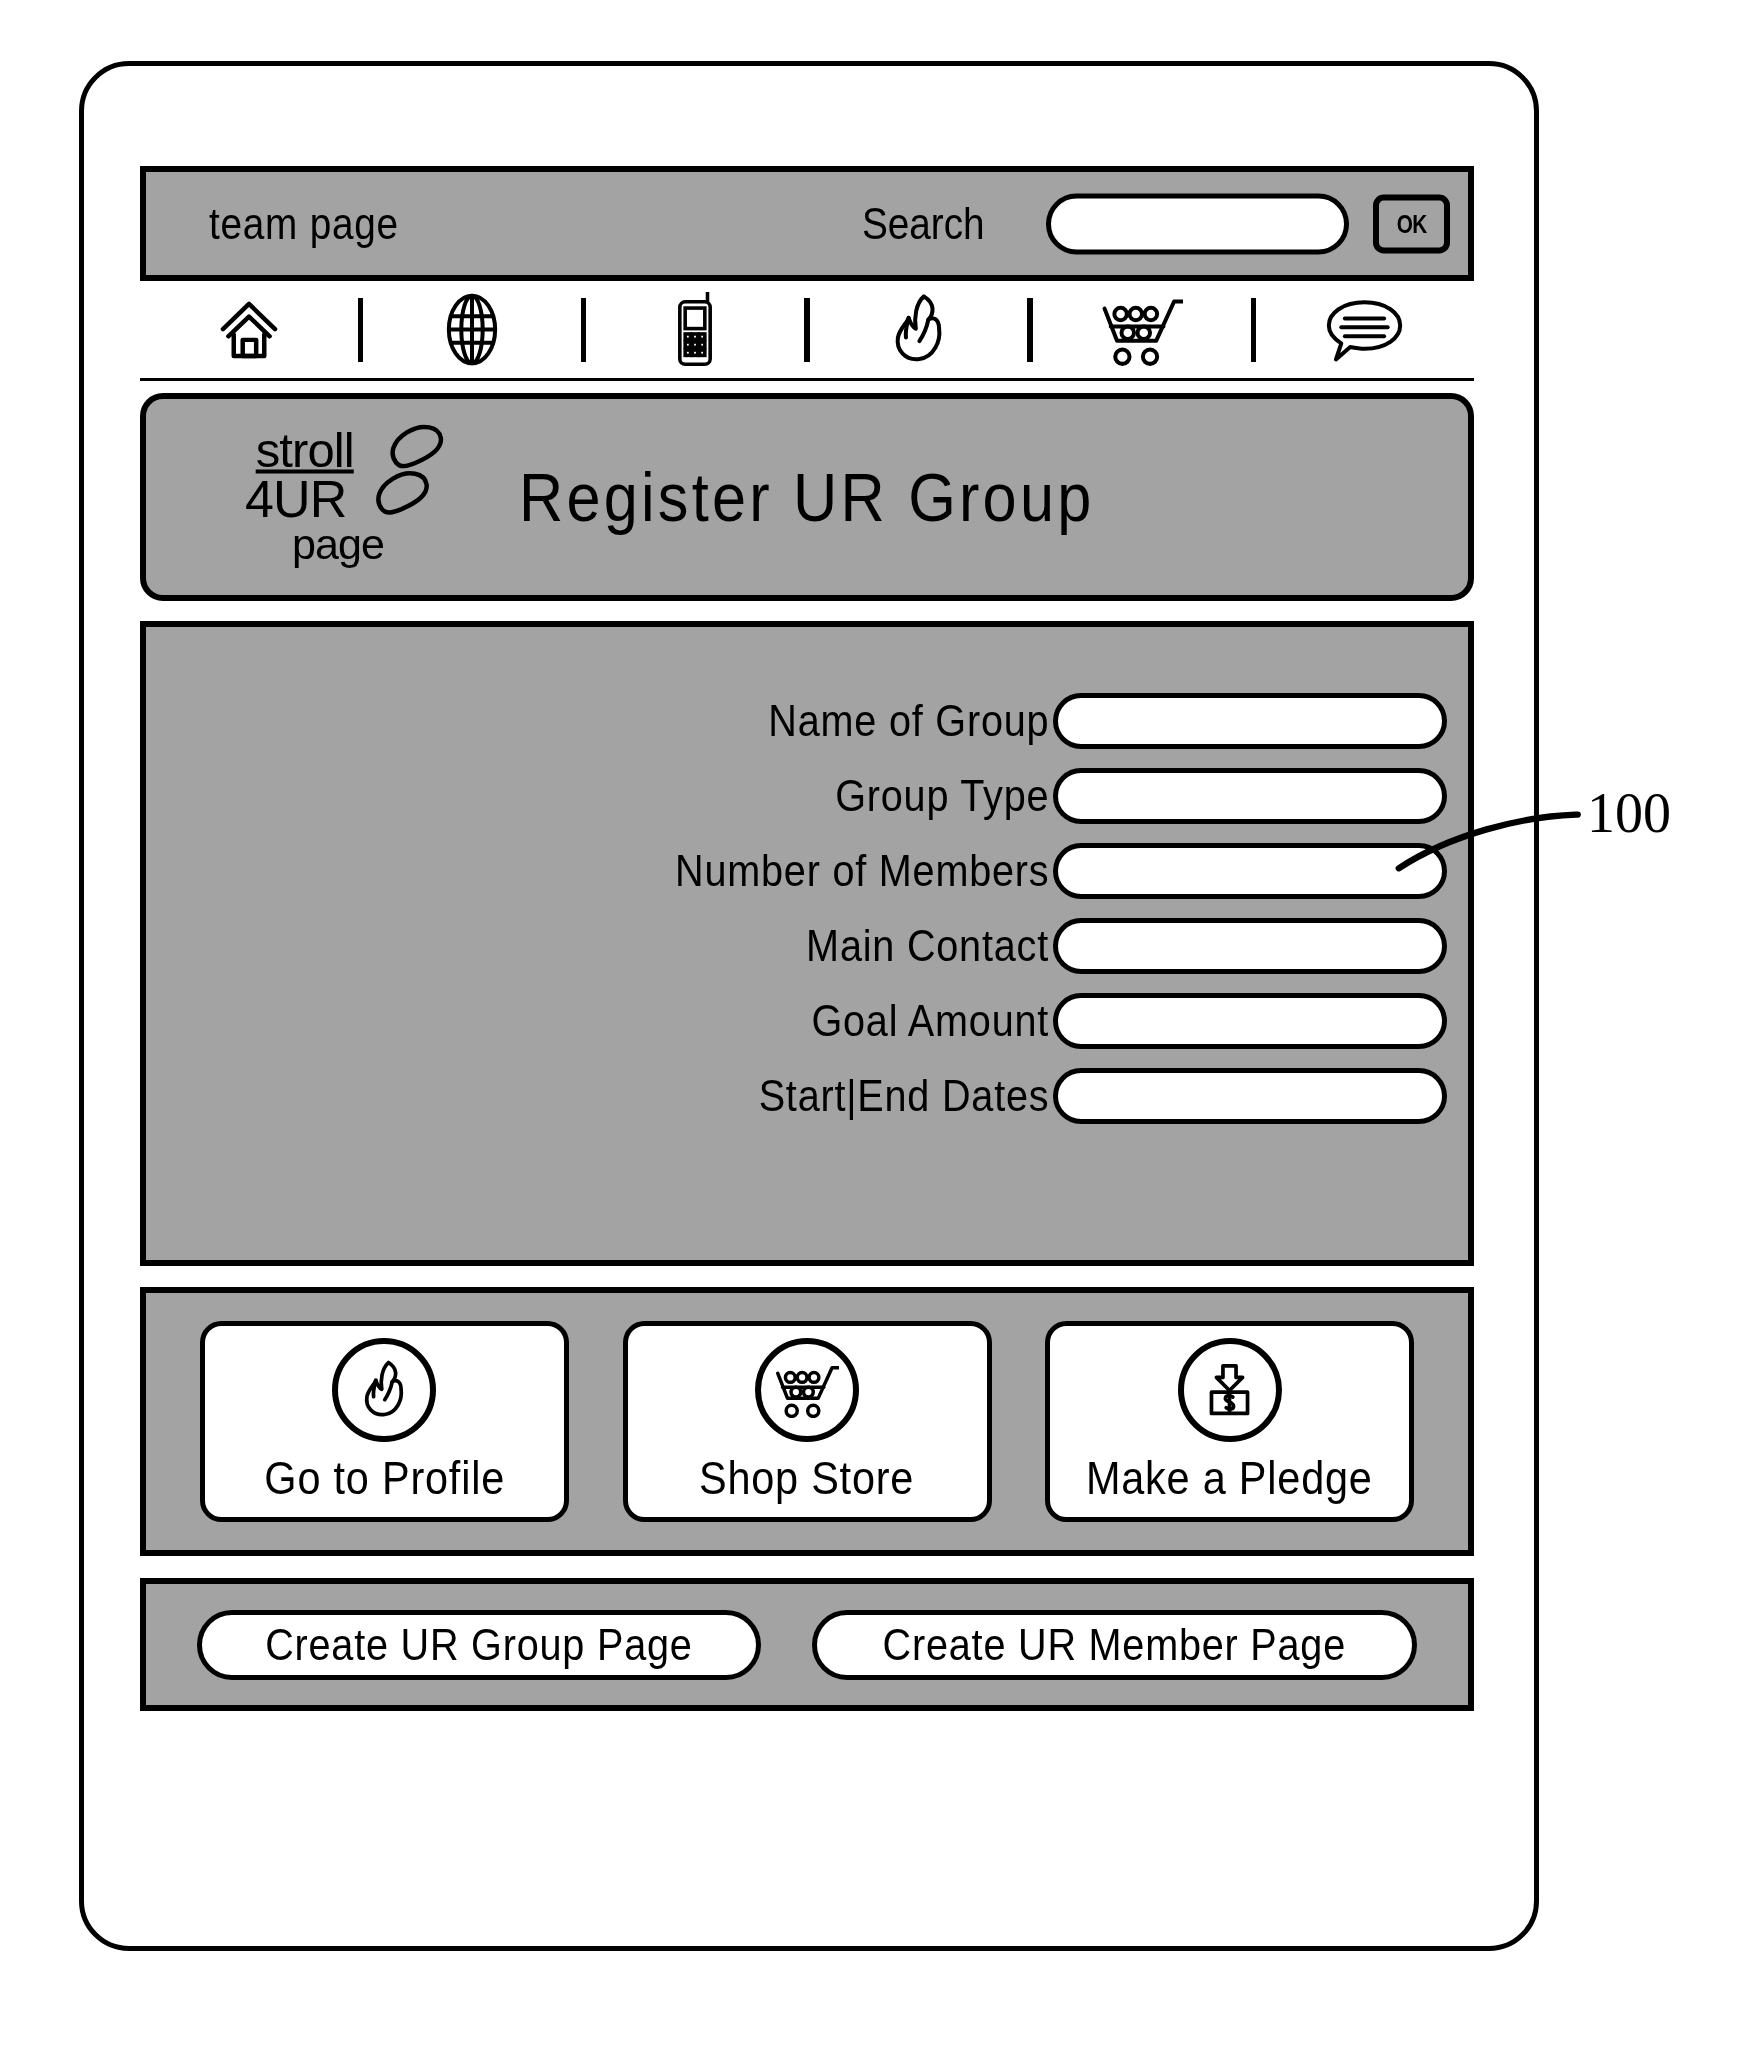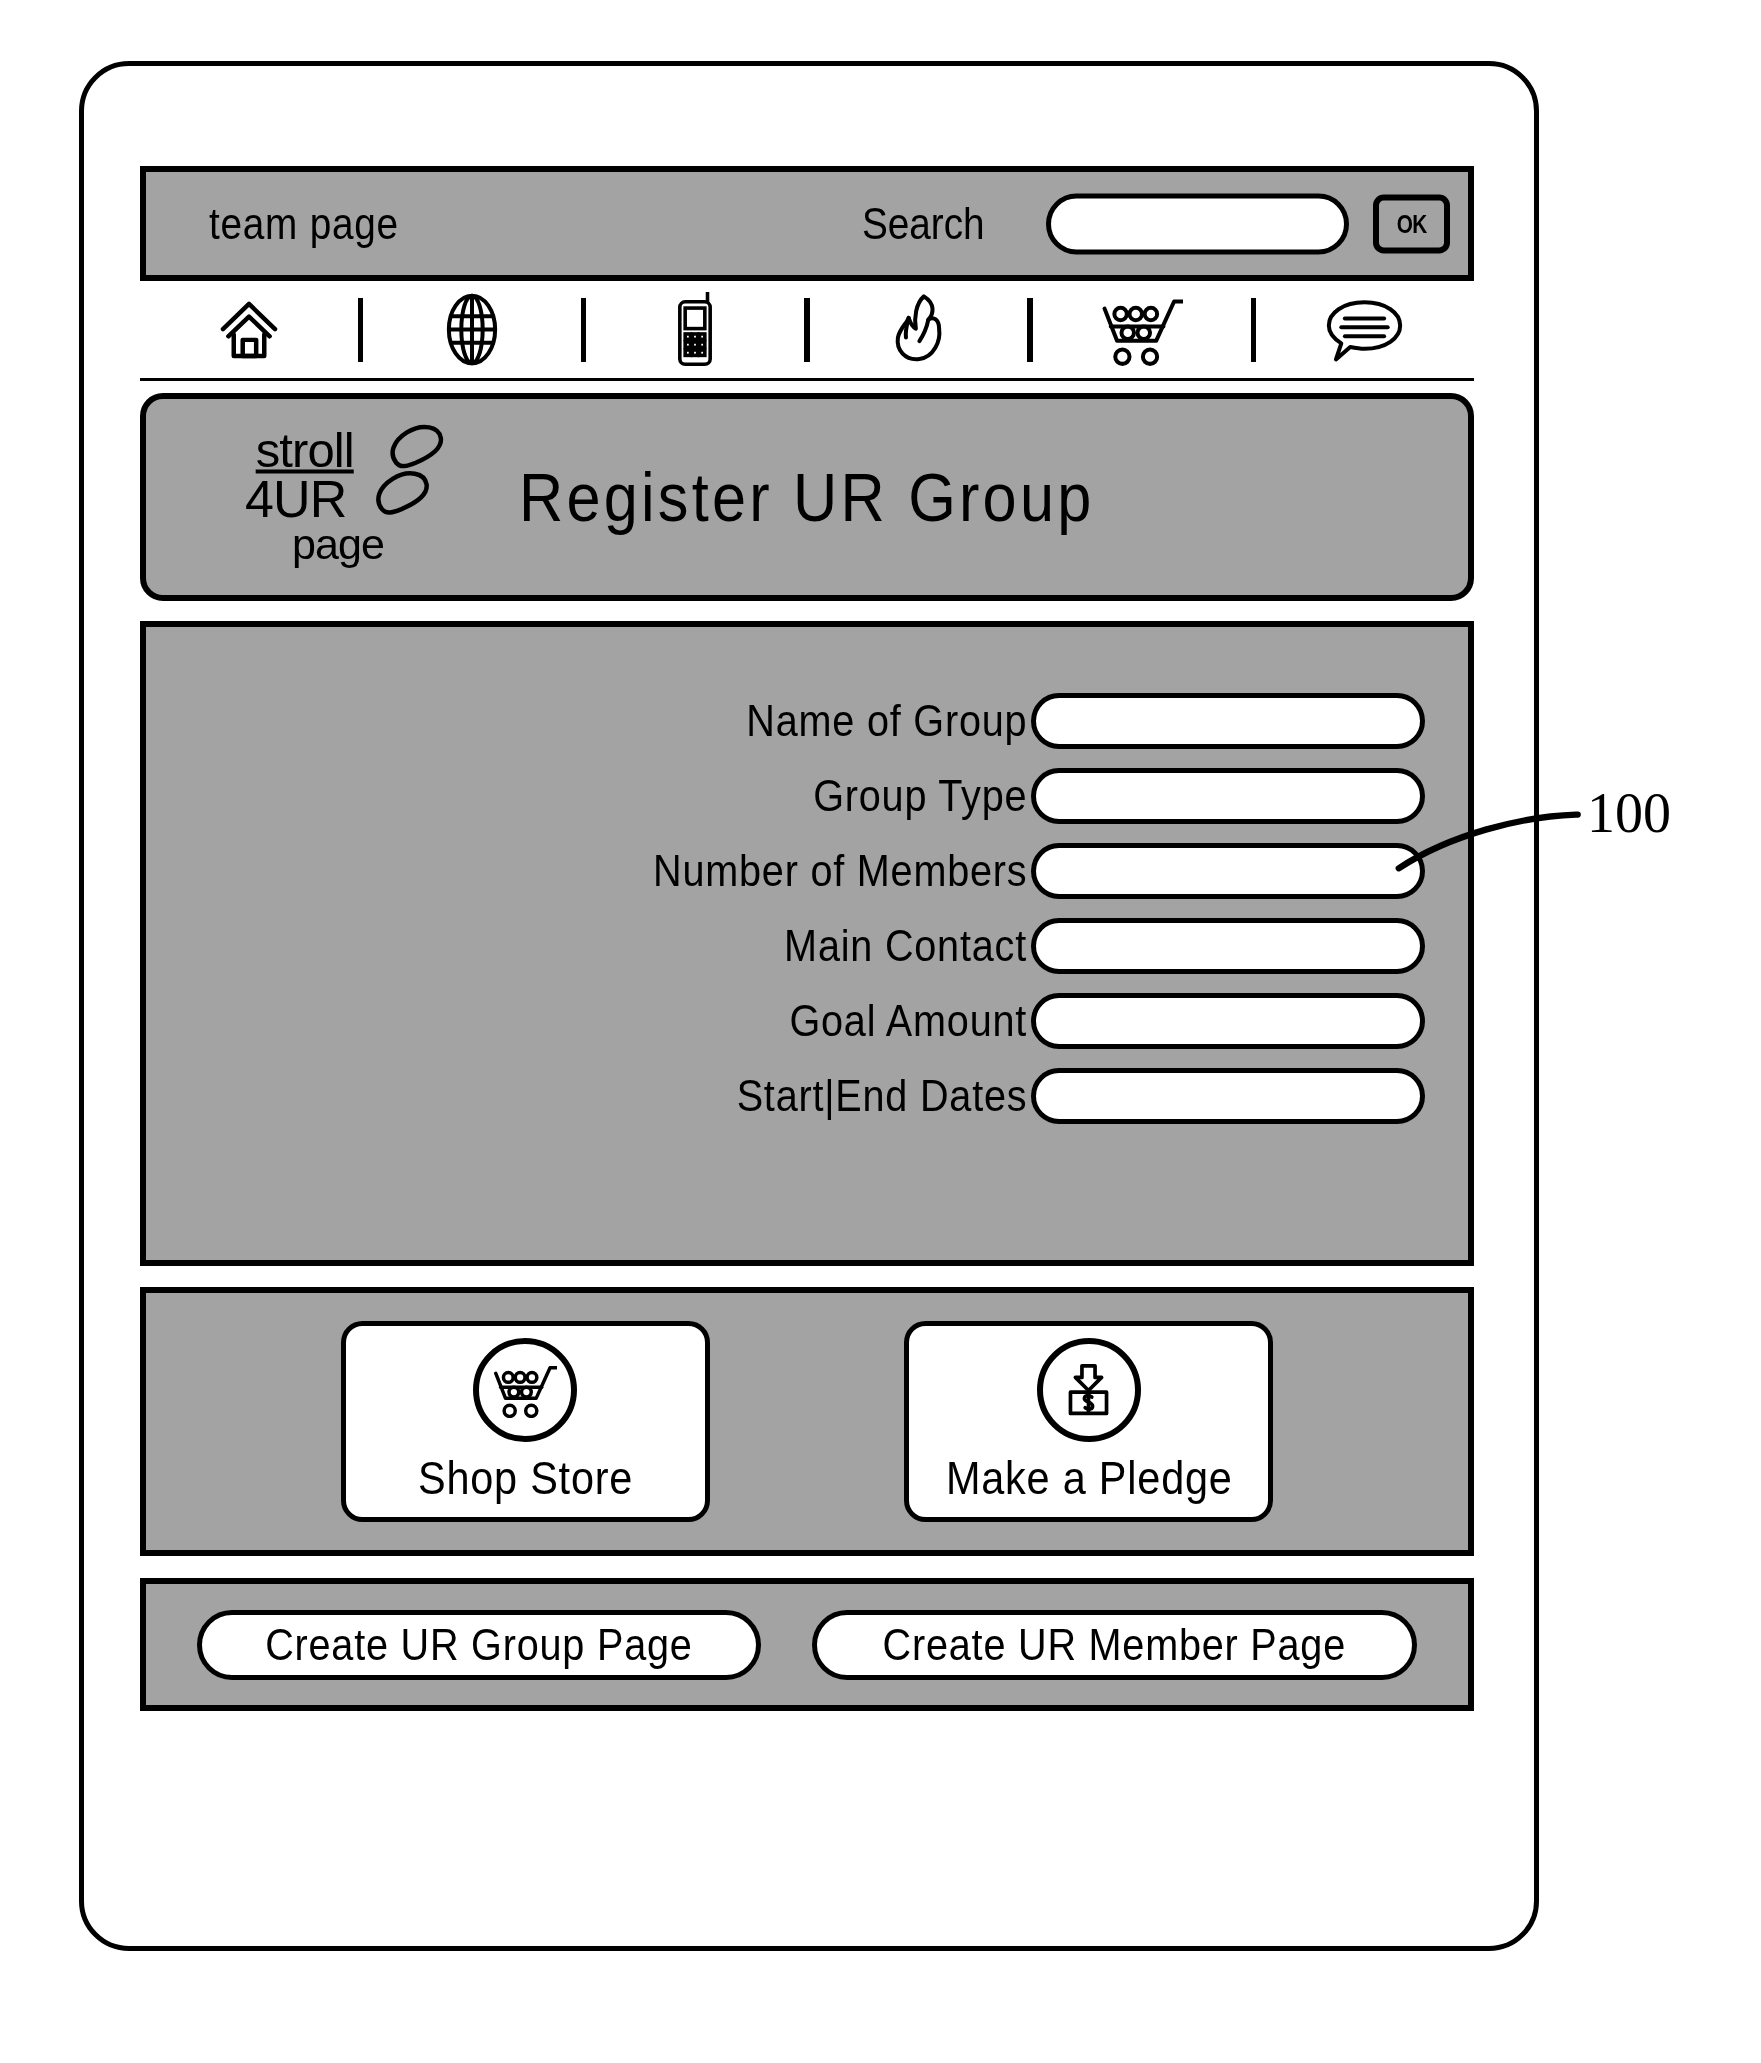--- a/index.html
+++ b/index.html
@@ -184,21 +184,21 @@
     position: absolute;
     left: 0;
     top: 56px;
     width: 100%;
   }
   .form-row {
     display: flex;
     align-items: center;
     justify-content: flex-end;
     height: 75px;
-    padding-right: 43px;
+    padding-right: 21px;
     box-sizing: border-box;
   }
   .form-label {
     font-size: 45px;
     white-space: nowrap;
     letter-spacing: 0.9px;
     margin-right: 3.6px;
     text-align: right;
     display: inline-block;
     transform: scaleX(0.88);
@@ -466,20 +466,34 @@
       <div class="form-row">
         <span class="form-label">Start|End Dates</span>
         <span class="form-input"></span>
       </div>
 
     </div>
   </div>
 
   <div class="panel" id="actions-panel">
 
+    <div class="action-button">
+      <div class="action-icon-circle">
+        <span>
+          <svg width="52" height="64" viewBox="0 0 70 86">
+            <g fill="none" stroke="#000" stroke-width="5" stroke-linejoin="round" stroke-linecap="round">
+              <path d="M41 6 C54 14 52 26 46 32 C52 28 58 32 58 42 C60 56 52 74 36 76 C20 78 10 66 12 52 C14 42 22 36 24 30 C26 36 28 40 32 42 C30 30 32 14 41 6 Z"></path>
+              <path d="M24 30 C22 38 20 44 21 52"></path>
+              <path d="M46 32 C44 42 40 50 36 56"></path>
+            </g>
+          </svg>
+        </span>
+      </div>
+      <span class="action-label">Go to Profile</span>
+    </div>
 
     <div class="action-button">
       <div class="action-icon-circle">
         <span>
           <svg width="64" height="56" viewBox="0 0 92 80">
             <g fill="none" stroke="#000" stroke-width="5" stroke-linejoin="round" stroke-linecap="round">
               <path d="M4 16 L18 52 L62 52 L82 8 L92 8"></path>
               <line x1="11" y1="36" x2="70" y2="36"></line>
               <circle cx="22" cy="22" r="7"></circle>
               <circle cx="39" cy="22" r="7"></circle>

